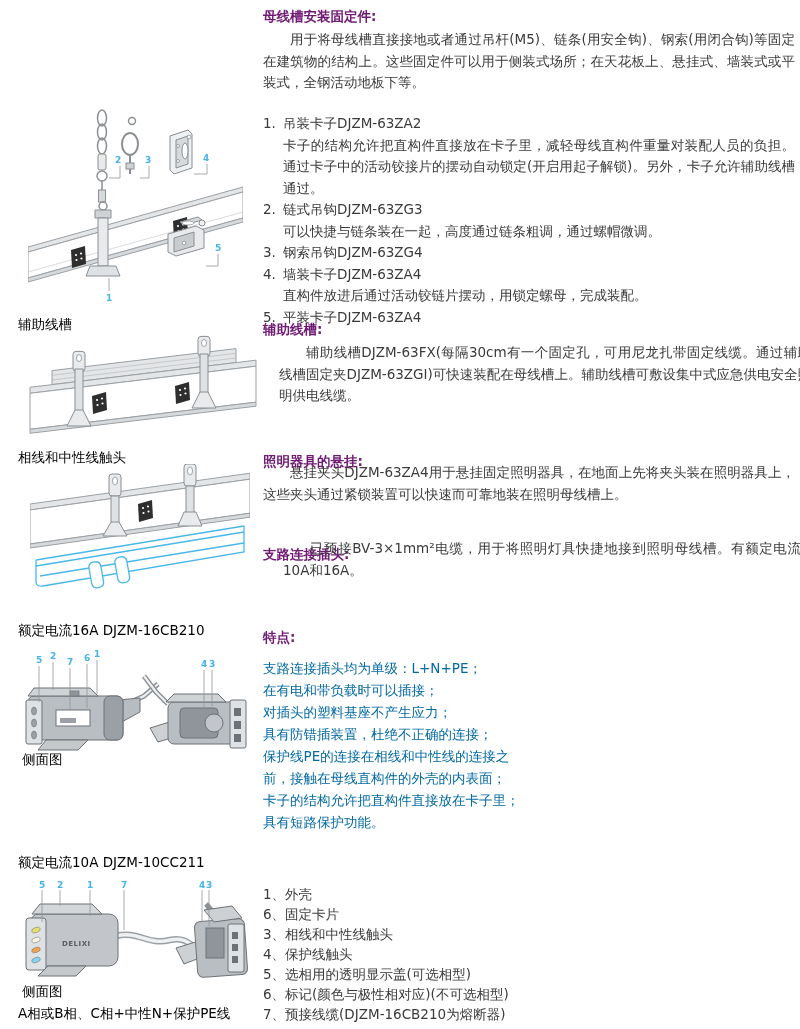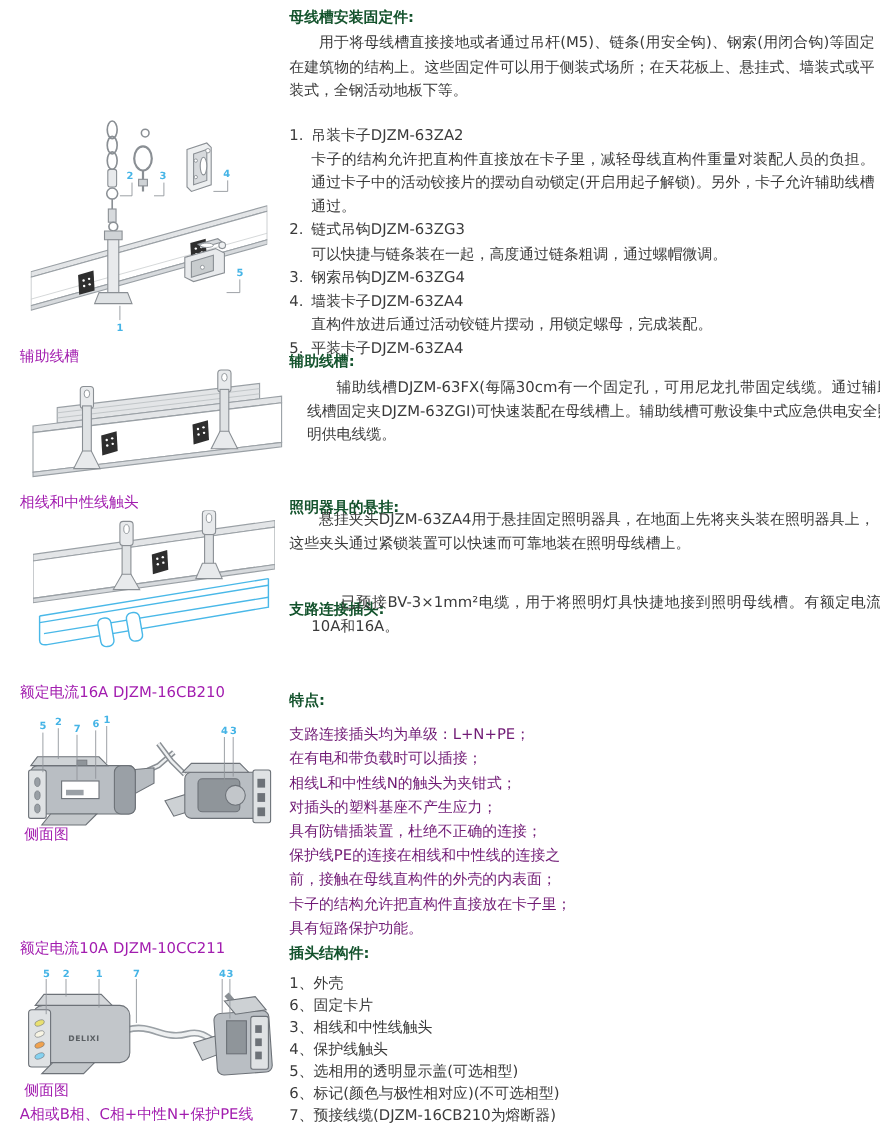--- a/index.html
+++ b/index.html
@@ -1,27 +1,27 @@
 <!DOCTYPE html>
 <html><head>
 <meta charset="utf-8">
 <style>
   html,body{margin:0;padding:0;background:#fff;}
   .page{position:relative;width:800px;height:1029px;background:#ffffff;overflow:hidden;
         font-family:"DejaVu Sans","Liberation Sans",sans-serif;}
   .abs{position:absolute;}
-  .red-title{color:#14532d;font-weight:bold;font-size:13.5px;line-height:18px;}
+  .red-title{color:#701a75;font-weight:bold;font-size:13.5px;line-height:18px;}
   .body-text{font-size:13.5px;color:#3a3a3a;line-height:21.5px;}
   .para{text-align:justify;text-indent:2em;}
-  .left-label{font-size:13.5px;color:#a21caf;line-height:18px;}
+  .left-label{font-size:13.5px;color:#000000;line-height:18px;}
   .right-col{left:263px;width:532px;}
   .fx-item{position:relative;padding-left:20px;}
   .fx-num{position:absolute;left:0;top:0;}
   .fx-desc{text-align:justify;}
-  .feat-line{font-size:13.5px;color:#701a75;line-height:22px;}
+  .feat-line{font-size:13.5px;color:#0369a1;line-height:22px;}
   .pp-item{font-size:13.5px;color:#3a3a3a;line-height:20px;}
   svg{display:block;}
   .co{fill:#45b4e6;font-size:9px;font-weight:bold;font-family:"DejaVu Sans",sans-serif;}
   .ld{stroke:#8f949a;stroke-width:0.8;fill:none;}
   .ln{stroke:#9aa0a5;stroke-width:1;fill:#ffffff;}
   .lnf{stroke:#9aa0a5;stroke-width:1;fill:#e3e5e7;}
   .lnd{stroke:#9aa0a5;stroke-width:1;fill:#d7dadd;}
   .cyan{stroke:#49b8e8;stroke-width:1.3;fill:none;}
   .cyanf{stroke:#49b8e8;stroke-width:1.3;fill:#ffffff;}
   .logo-txt{font-size:7px;font-weight:bold;fill:#5a5f63;letter-spacing:0.5px;
@@ -317,30 +317,28 @@
   <div class="abs right-col red-title" style="top:452px;">照明器具的悬挂:</div>
   <div class="abs right-col body-text para" style="top:462px;">悬挂夹头DJZM-63ZA4用于悬挂固定照明器具，在地面上先将夹头装在照明器具上，这些夹头通过紧锁装置可以快速而可靠地装在照明母线槽上。</div>
 
   <div class="abs right-col red-title" style="top:545px;">支路连接插头:</div>
   <div class="abs right-col body-text para" style="top:538px;margin-left:20px;">已预接BV-3×1mm²电缆，用于将照明灯具快捷地接到照明母线槽。有额定电流为10A和16A。</div>
 
   <div class="abs right-col red-title" style="top:628px;">特点:</div>
   <div class="abs right-col" style="top:657px;">
     <div class="feat-line">支路连接插头均为单级：L+N+PE；</div>
     <div class="feat-line">在有电和带负载时可以插接；</div>
-    <div class="feat-line">相线L和中性线N的触头为夹钳式；</div>
     <div class="feat-line">对插头的塑料基座不产生应力；</div>
     <div class="feat-line">具有防错插装置，杜绝不正确的连接；</div>
     <div class="feat-line">保护线PE的连接在相线和中性线的连接之</div>
     <div class="feat-line">前，接触在母线直构件的外壳的内表面；</div>
     <div class="feat-line">卡子的结构允许把直构件直接放在卡子里；</div>
     <div class="feat-line">具有短路保护功能。</div>
   </div>
 
-  <div class="abs right-col red-title" style="top:858px;">插头结构件:</div>
   <div class="abs right-col" style="top:884px;">
     <div class="pp-item">1、外壳</div>
     <div class="pp-item">6、固定卡片</div>
     <div class="pp-item">3、相线和中性线触头</div>
     <div class="pp-item">4、保护线触头</div>
     <div class="pp-item">5、选相用的透明显示盖(可选相型)</div>
     <div class="pp-item">6、标记(颜色与极性相对应)(不可选相型)</div>
     <div class="pp-item">7、预接线缆(DJZM-16CB210为熔断器)</div>
   </div>
 

